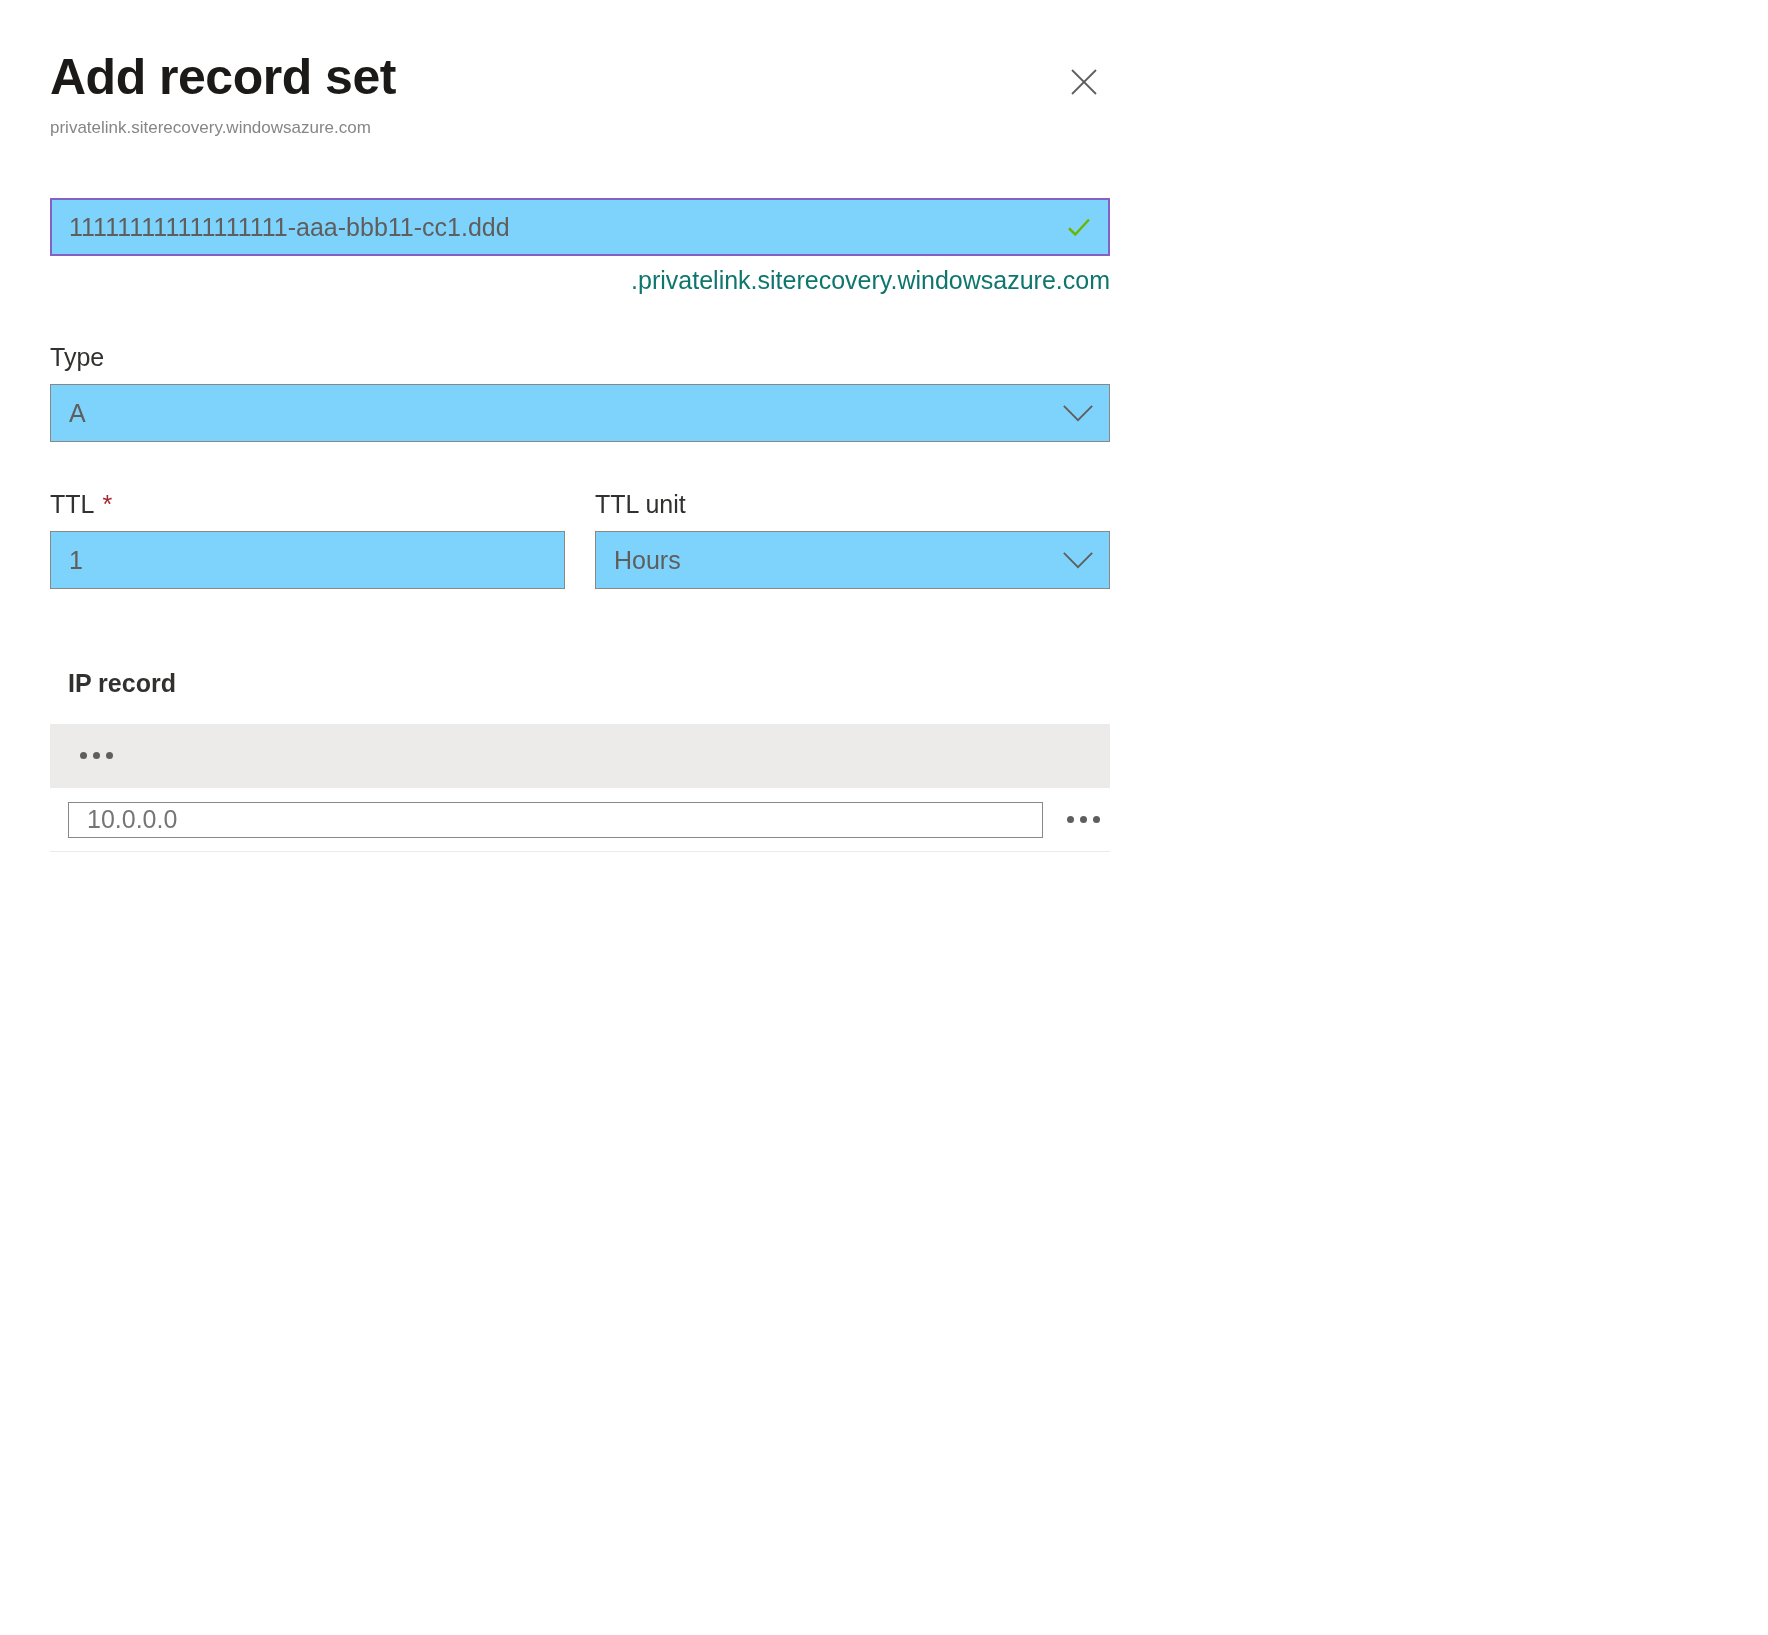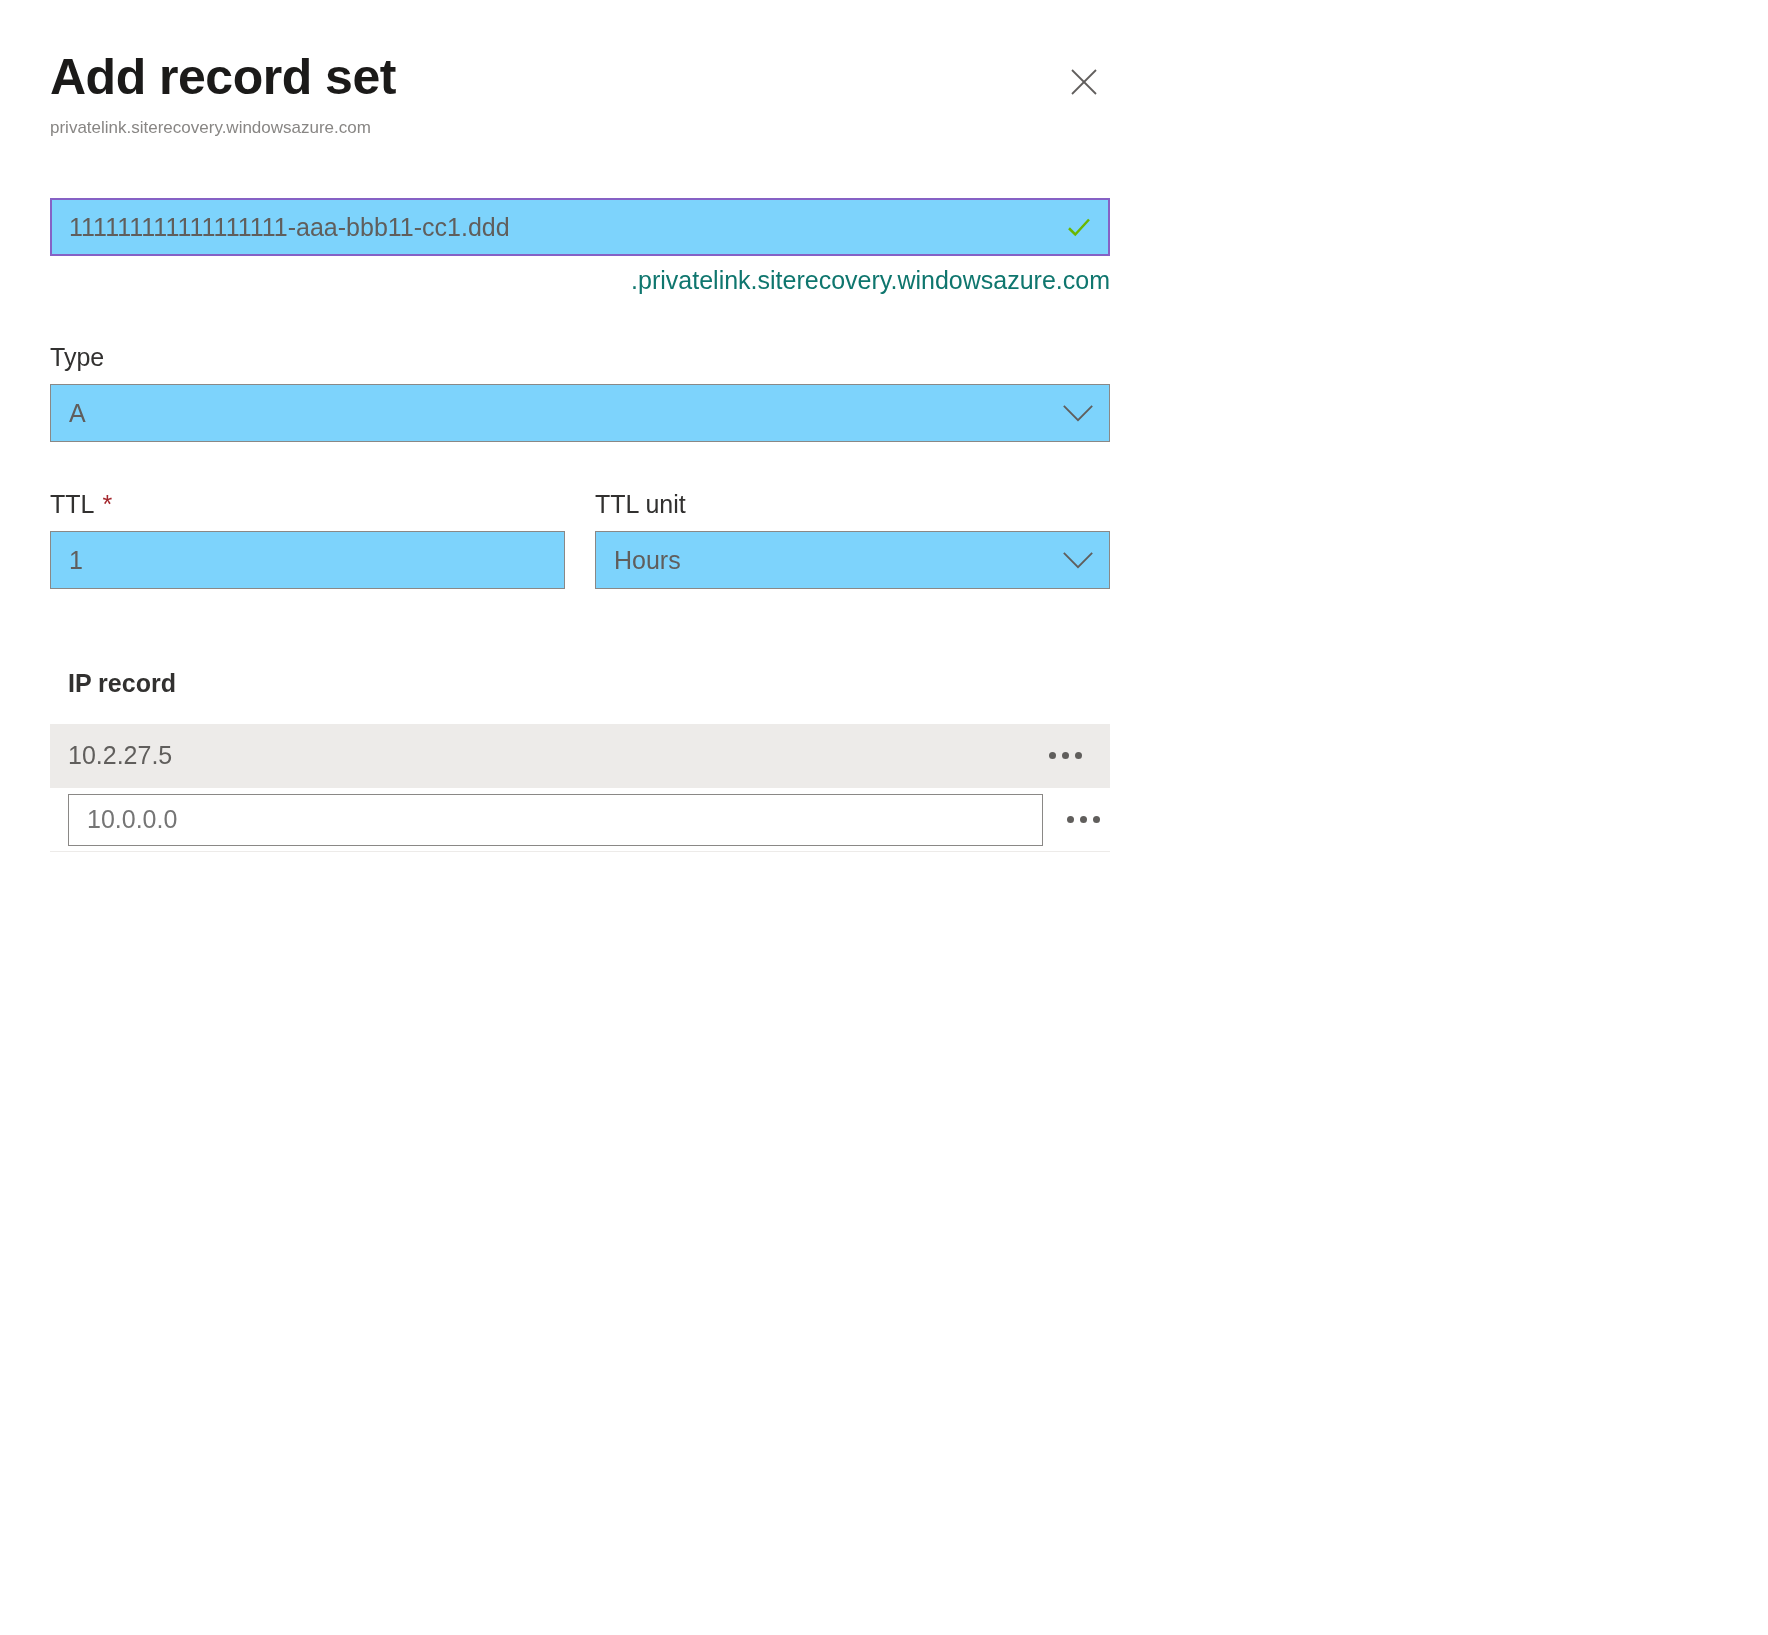--- a/index.html
+++ b/index.html
@@ -150,21 +150,21 @@
     color: #605e5c;
   }
   .ip-row.editable {
     background: #ffffff;
     padding: 0;
     gap: 12px;
   }
   .ip-row.editable .ip-input-box {
     flex: 1;
     border: 1px solid #8a8886;
-    height: 52px;
+    height: 36px;
     font-size: 25px;
     font-family: inherit;
     color: #a19f9d;
     padding: 0 18px;
     outline: none;
     margin: 6px 0 6px 18px;
   }
   .more-btn {
     background: none;
     border: none;
@@ -237,21 +237,20 @@
           </svg>
         </div>
       </div>
     </div>
   </div>
 
   <div class="section-heading">IP record</div>
 
   <div class="ip-list">
     <div class="ip-row filled">
-      <span class="ip-row-value">10.2.27.5</span>
       <button class="more-btn">
         <span class="dot"></span>
         <span class="dot"></span>
         <span class="dot"></span>
       </button>
     </div>
     <div class="ip-row editable">
       <input type="text" class="ip-input-box" placeholder="10.0.0.0" style="">
       <button class="more-btn">
         <span class="dot"></span>

